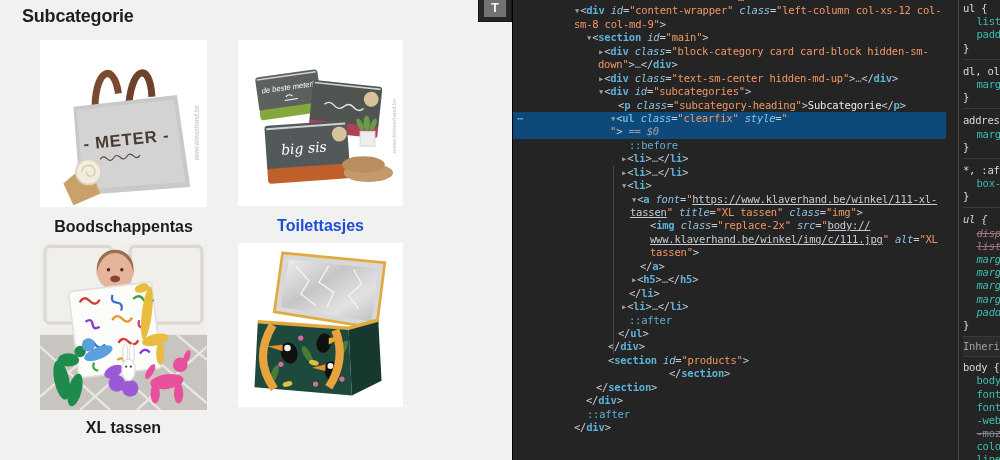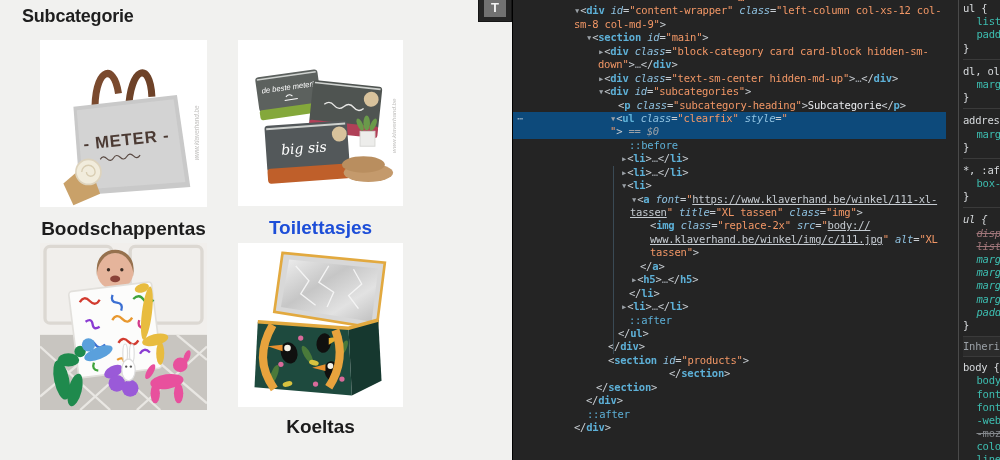--- a/index.html
+++ b/index.html
@@ -8,21 +8,21 @@
 
   
   .page{position:absolute;left:0;top:0;width:512px;height:460px;background:#f1f1ef;}
   .heading{position:absolute;left:22px;top:6px;font-size:18px;font-weight:bold;color:#1e1e1e;letter-spacing:-0.2px;}
   .prod{position:absolute;text-align:center;cursor:pointer;}
   .imgbox{background:#ffffff;overflow:hidden;}
   .p1{left:40px;top:40px;width:167px;} .p1 .imgbox{width:167px;height:167px;}
   .p2{left:238px;top:40px;width:165px;} .p2 .imgbox{width:165px;height:166px;}
   .p3{left:40px;top:243px;width:167px;} .p3 .imgbox{width:167px;height:167px;}
   .p4{left:238px;top:243px;width:165px;} .p4 .imgbox{width:165px;height:164px;}
-  .plabel{margin-top:11px;font-size:19px;font-weight:bold;color:#1c1c1c;}
+  .plabel{margin-top:11px;font-size:16px;font-weight:bold;color:#1c1c1c;}
   .p3 .plabel,.p4 .plabel{margin-top:9px;}
   svg{display:block;}
 
   
   .tbtn{position:absolute;left:478px;top:-7px;width:34px;height:29px;background:#262626;
         border:1px solid #161616;box-sizing:border-box;z-index:5;}
   .tbtn .inner{margin:4px 5px 3px 5px;height:18px;background:#727272;color:#f2f2f2;
         font-weight:bold;font-size:13px;line-height:18px;text-align:center;
         border-top:1px solid #8a8a8a;}
 
@@ -192,20 +192,21 @@
         <g fill="#e8509d">
           <ellipse cx="76" cy="83" rx="10" ry="4.4" transform="rotate(-8 76 83)"></ellipse>
           <ellipse cx="69" cy="90" rx="2.8" ry="6"></ellipse>
           <ellipse cx="83" cy="90" rx="2.8" ry="6"></ellipse>
           <circle cx="84" cy="73" r="4.4"></circle>
           <ellipse cx="88" cy="68" rx="1.8" ry="4" transform="rotate(20 88 68)"></ellipse>
           <ellipse cx="66" cy="77" rx="2" ry="5" transform="rotate(30 66 77)"></ellipse>
         </g>
       </svg>
     </div>
+    <div class="plabel" style="color: rgb(28, 28, 28);">XL tassen</div>
   </div>
 
   <div class="prod p4">
     <div class="imgbox">
       <svg viewBox="0 0 100 100" width="100%" height="100%" preserveAspectRatio="none">
         <defs>
           <linearGradient id="foil" x1="0" y1="0" x2="1" y2="1">
             <stop offset="0" stop-color="#efefef"></stop>
               <stop offset="0.4" stop-color="#c6c6c6"></stop>
             <stop offset="0.7" stop-color="#e2e2e2"></stop>
@@ -245,21 +246,20 @@
             <circle cx="47" cy="86" r="1.6"></circle>
         </g>
         <g fill="#d8c23f">
           <ellipse cx="30" cy="86" rx="3" ry="1.6" transform="rotate(-15 30 86)"></ellipse>
           <ellipse cx="46" cy="73" rx="3" ry="1.6" transform="rotate(15 46 73)"></ellipse>
         </g>
         <path d="M21,50 C13,64 13,76 22,89" stroke="#e8a33d" stroke-width="5" fill="none"></path>
         <path d="M59,53 C64,66 62,77 55,88" stroke="#e8a33d" stroke-width="5" fill="none"></path>
       </svg>
     </div>
-    <div class="plabel" style="color: rgb(28, 28, 28);">Koeltas</div>
   </div>
 
   <div class="tbtn">
     <div class="inner">T</div>
   </div>
 </div>
 
 <div class="devtools">
   <div class="tree" id="tree">
       <div class="cl" style="padding-left: 225px; margin-top: -9px;"><span class="val">…</span></div>

